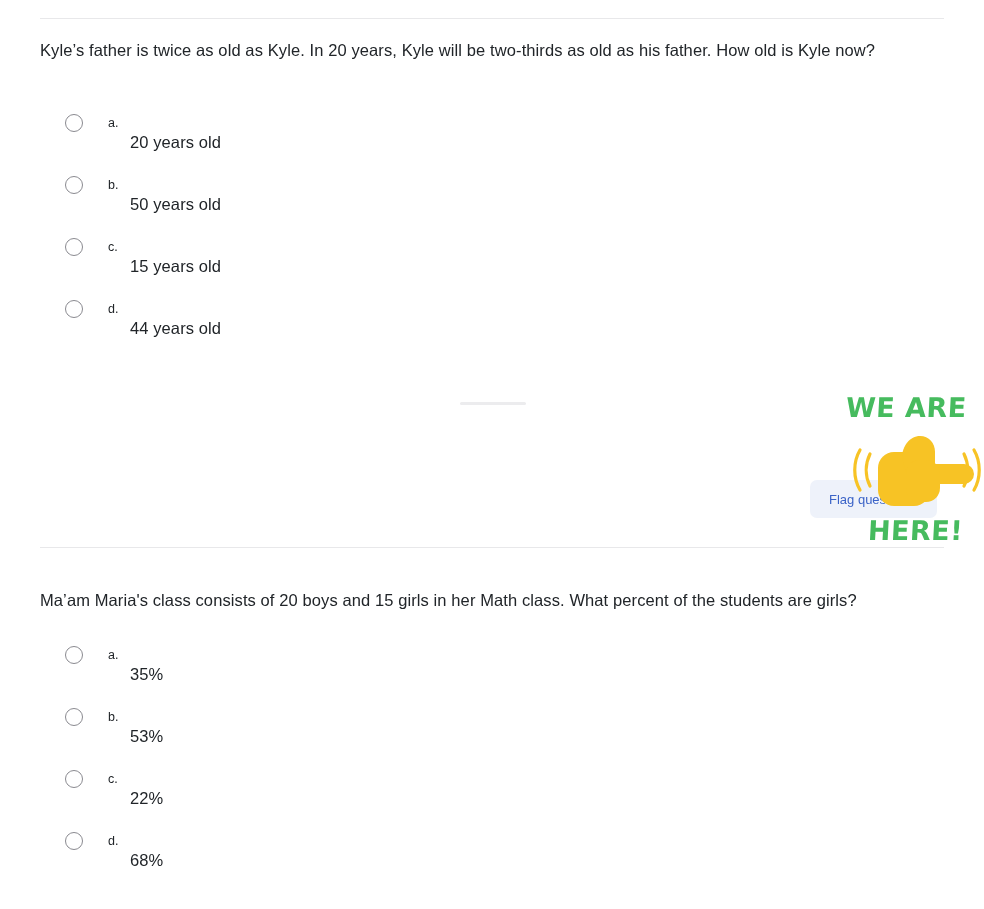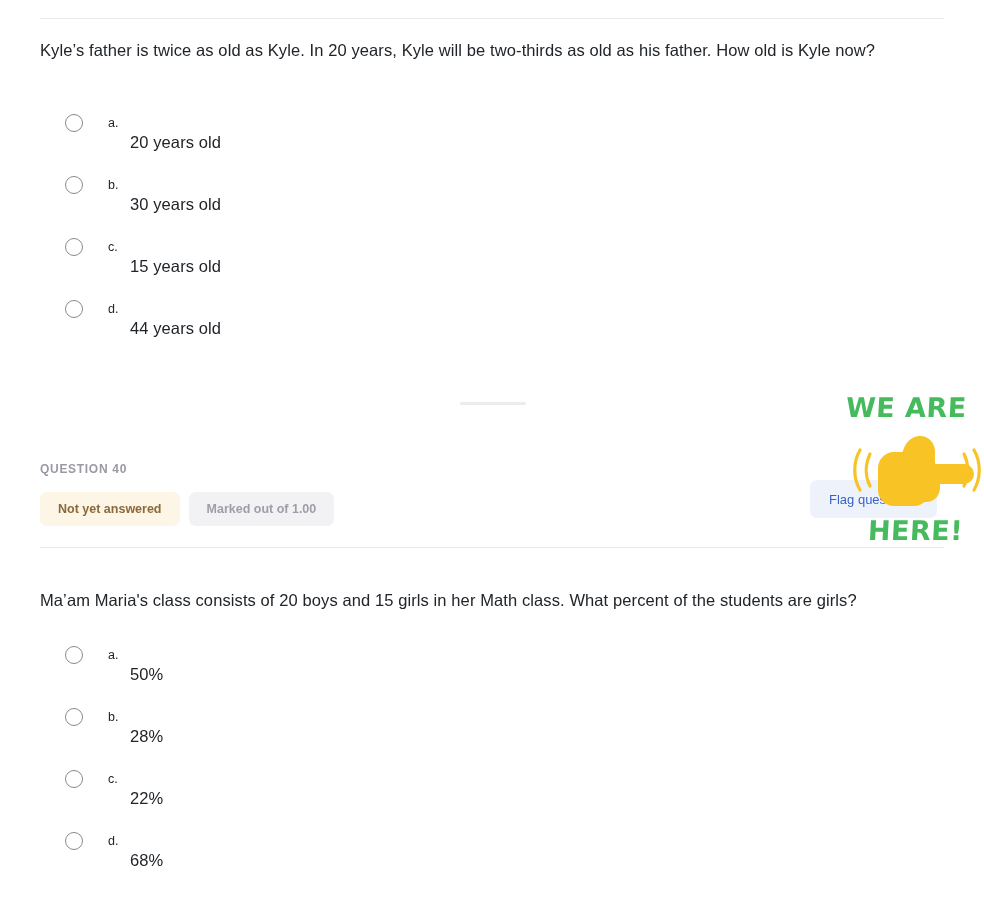--- a/index.html
+++ b/index.html
@@ -210,60 +210,53 @@
 
   <div class="options" id="options-39">
     <div class="option-row">
       <span class="radio"></span>
       <span class="opt-letter">a.</span>
       <span class="opt-text">20 years old</span>
     </div>
     <div class="option-row">
       <span class="radio"></span>
       <span class="opt-letter">b.</span>
-      <span class="opt-text">30 years old</span>
+      <span class="opt-text">50 years old</span>
     </div>
     <div class="option-row">
       <span class="radio"></span>
       <span class="opt-letter">c.</span>
       <span class="opt-text">15 years old</span>
     </div>
     <div class="option-row">
       <span class="radio"></span>
       <span class="opt-letter">d.</span>
       <span class="opt-text">44 years old</span>
     </div>
   </div>
 
   <div class="short-divider"></div>
 
-  <div class="q-header">
-    <div class="q-number">QUESTION 40</div>
-    <div class="badges">
-      <span class="badge badge-state">Not yet answered</span>
-      <span class="badge badge-mark">Marked out of 1.00</span>
-    </div>
-  </div>
 
   <button class="flag-btn">Flag question</button>
 
   <div class="mid-rule"></div>
 
   <div class="qtext" id="qtext-40">Ma’am Maria's class consists of 20 boys and 15 girls in her Math class. What percent of the students are girls?</div>
 
   <div class="options" id="options-40">
     <div class="option-row">
       <span class="radio"></span>
       <span class="opt-letter">a.</span>
-      <span class="opt-text">50%</span>
+      <span class="opt-text">35%</span>
     </div>
     <div class="option-row">
       <span class="radio"></span>
       <span class="opt-letter">b.</span>
-      <span class="opt-text">28%</span>
+      <span class="opt-text">53%</span>
     </div>
     <div class="option-row">
       <span class="radio"></span>
       <span class="opt-letter">c.</span>
       <span class="opt-text">22%</span>
     </div>
     <div class="option-row">
       <span class="radio"></span>
       <span class="opt-letter">d.</span>
       <span class="opt-text">68%</span>

